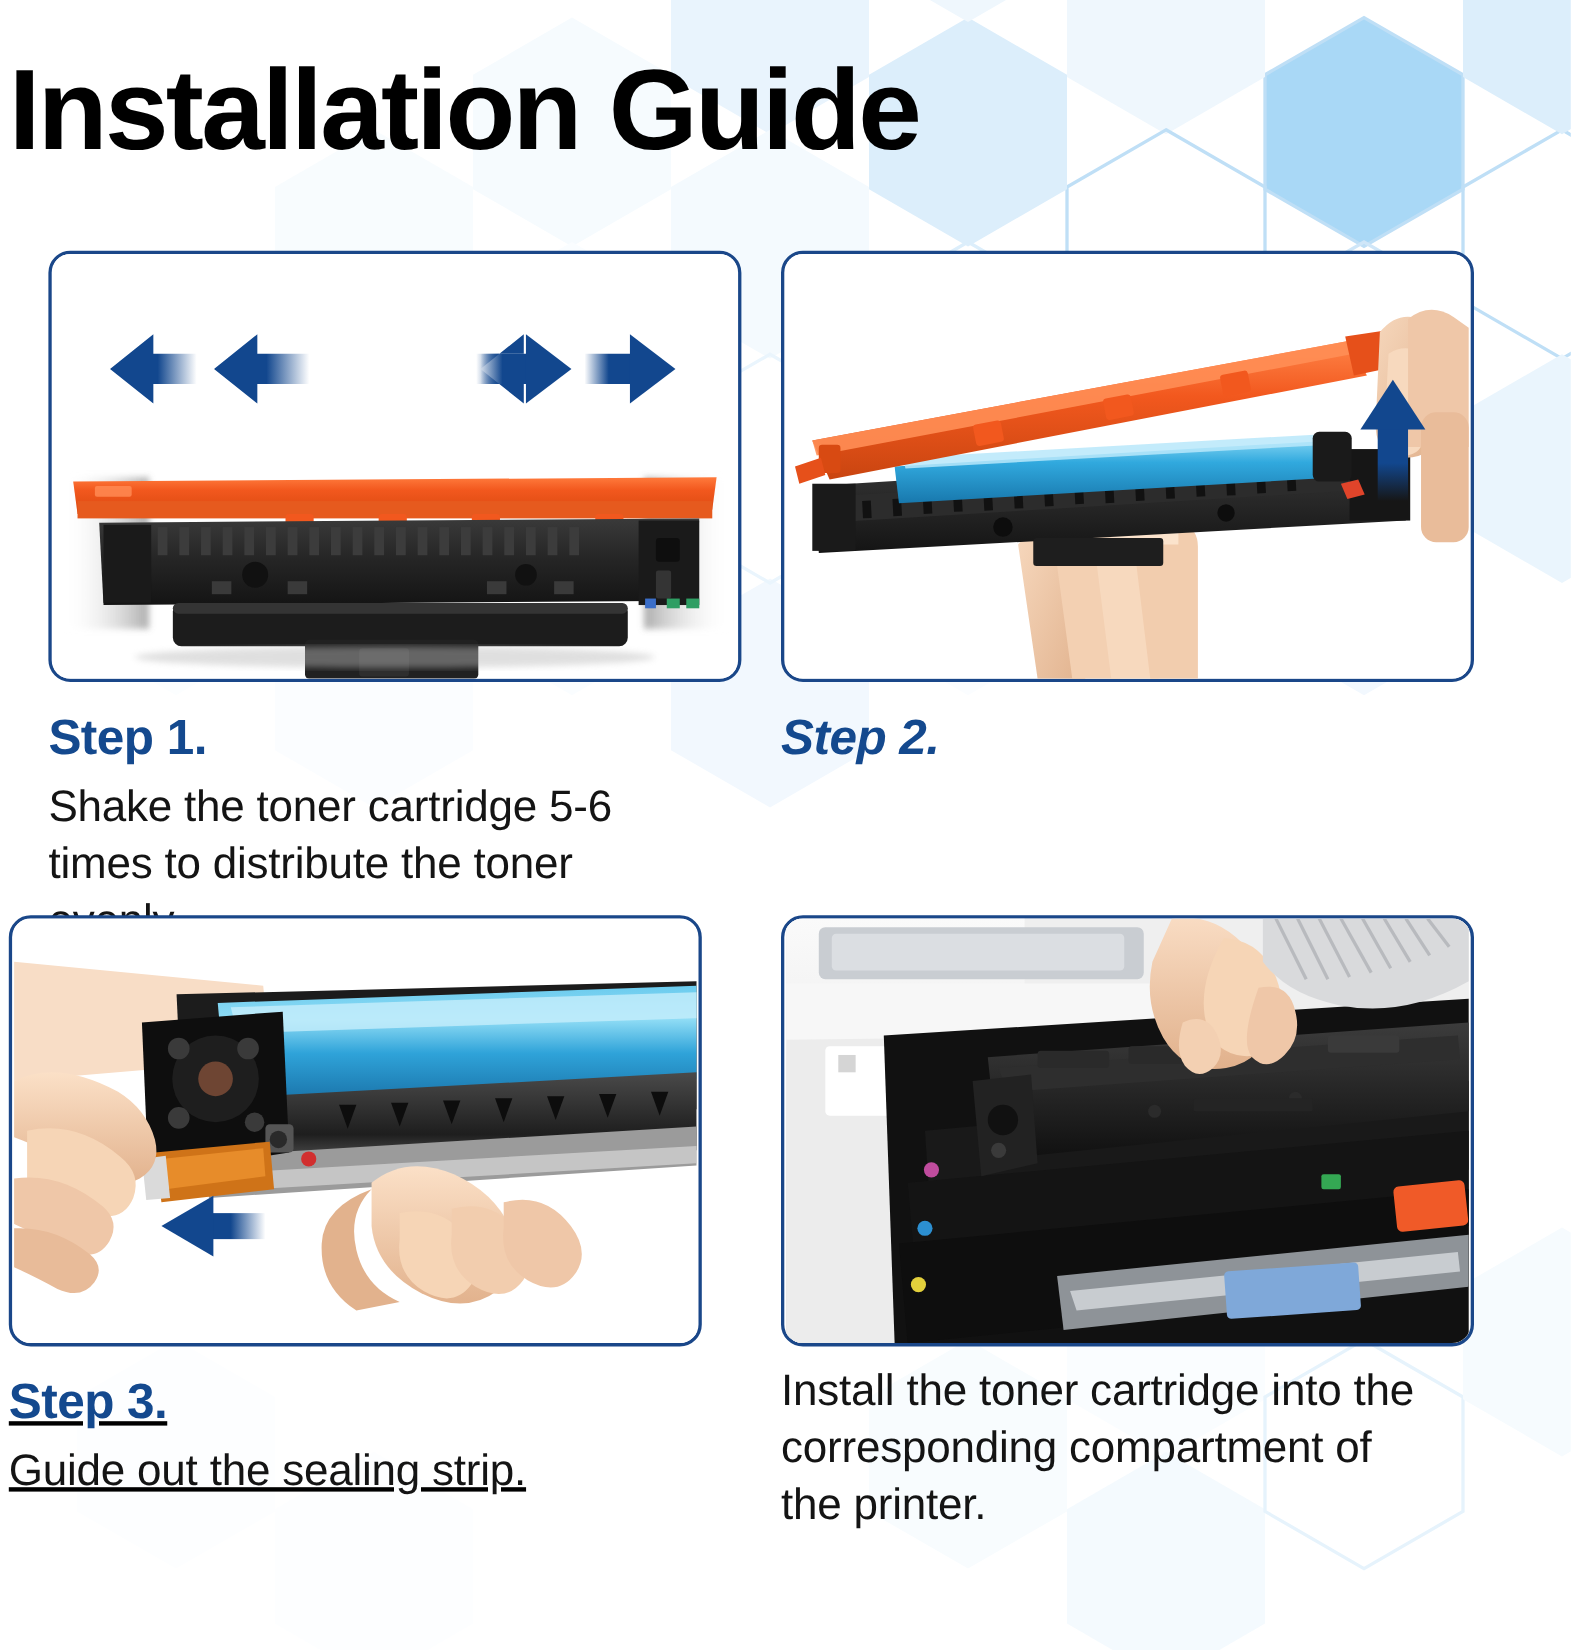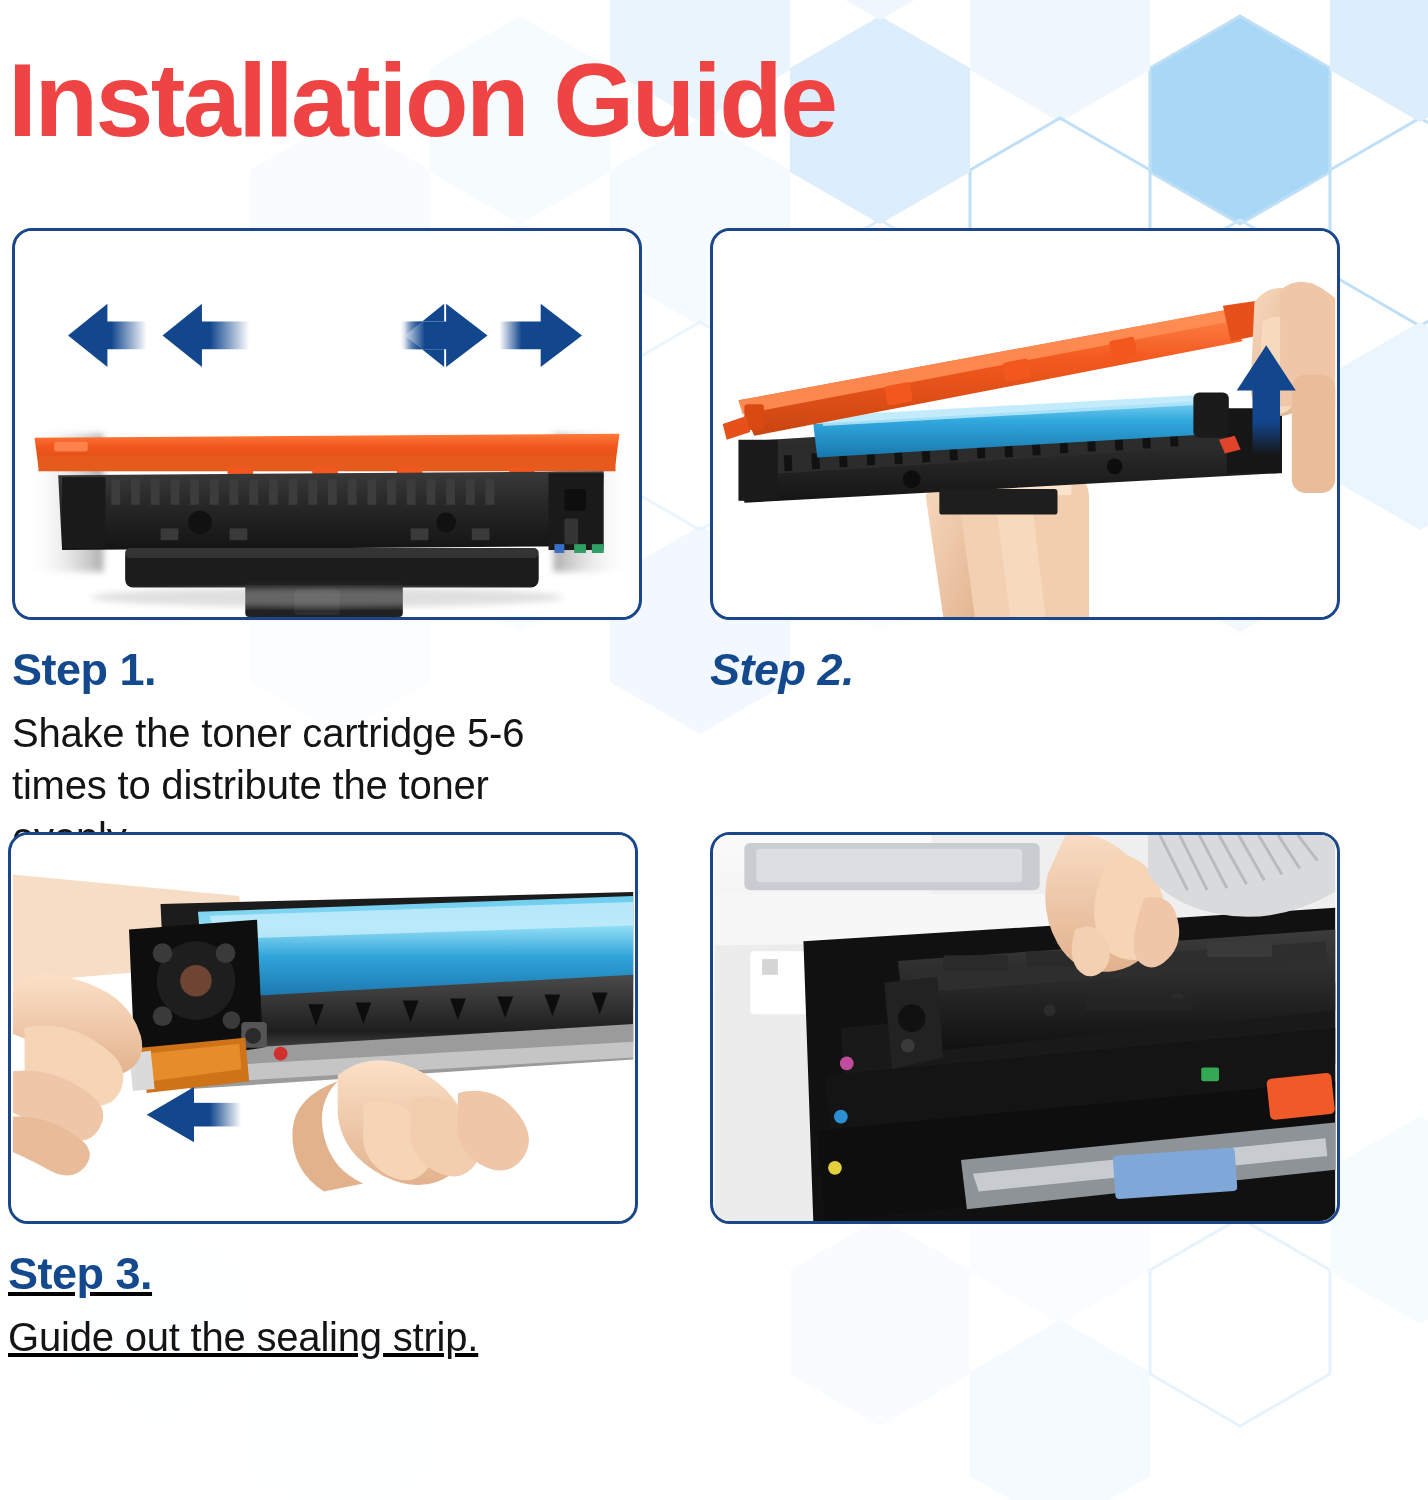--- a/index.html
+++ b/index.html
@@ -22,21 +22,21 @@
   
   .page { position:relative; z-index:2; width:1428px; height:1500px; }
 
   
   .title {
     position:absolute;
     left:8px; top:48px;
     font-size:104px;
     font-weight:bold;
     letter-spacing:-2.5px;
-    color:#ef4444;
+    color:#000000;
     line-height:1.0;
     white-space:nowrap;
   }
 
   
   .step {
     position:absolute;
   }
   .step-card {
     border:3px solid #1A4789;
@@ -56,21 +56,21 @@
   .step-desc {
     color:#141414;
     font-size:40px;
     line-height:1.30;
     margin-top:14px;
     max-width:600px;
     letter-spacing:-0.2px;
   }
 
   
-  #step-1 { left:12px;   top:228px; width:750px; }
+  #step-1 { left:0;   top:228px; width:750px;padding-left:44px; }
   #step-2 { left:710px; top:228px; width:630px;font-style:italic; }
   #step-3 { left:8px;   top:832px; width:630px;text-decoration:underline; }
   #step-4 { left:710px; top:832px; width:630px; }
 
   #step-1 .step-card,
   #step-2 .step-card { width:630px; height:392px; }
   #step-3 .step-card,
   #step-4 .step-card { width:630px; height:392px; }
 
   .illus { position:absolute; inset:0; width:100%; height:100%; display:block; }
@@ -527,15 +527,16 @@
             <line x1="492" y1="0" x2="520" y2="54"></line>
             <line x1="512" y1="0" x2="540" y2="50"></line>
             <line x1="532" y1="0" x2="558" y2="46"></line>
             <line x1="552" y1="0" x2="576" y2="40"></line>
             <line x1="572" y1="0" x2="594" y2="34"></line>
             <line x1="592" y1="0" x2="612" y2="26"></line>
           </g>
         </g>
       </svg>
     </div>
+    <div class="step-desc">Install the toner cartridge into the corresponding compartment of the printer.</div>
   </div>
 
 </div>
 
 </body></html>

